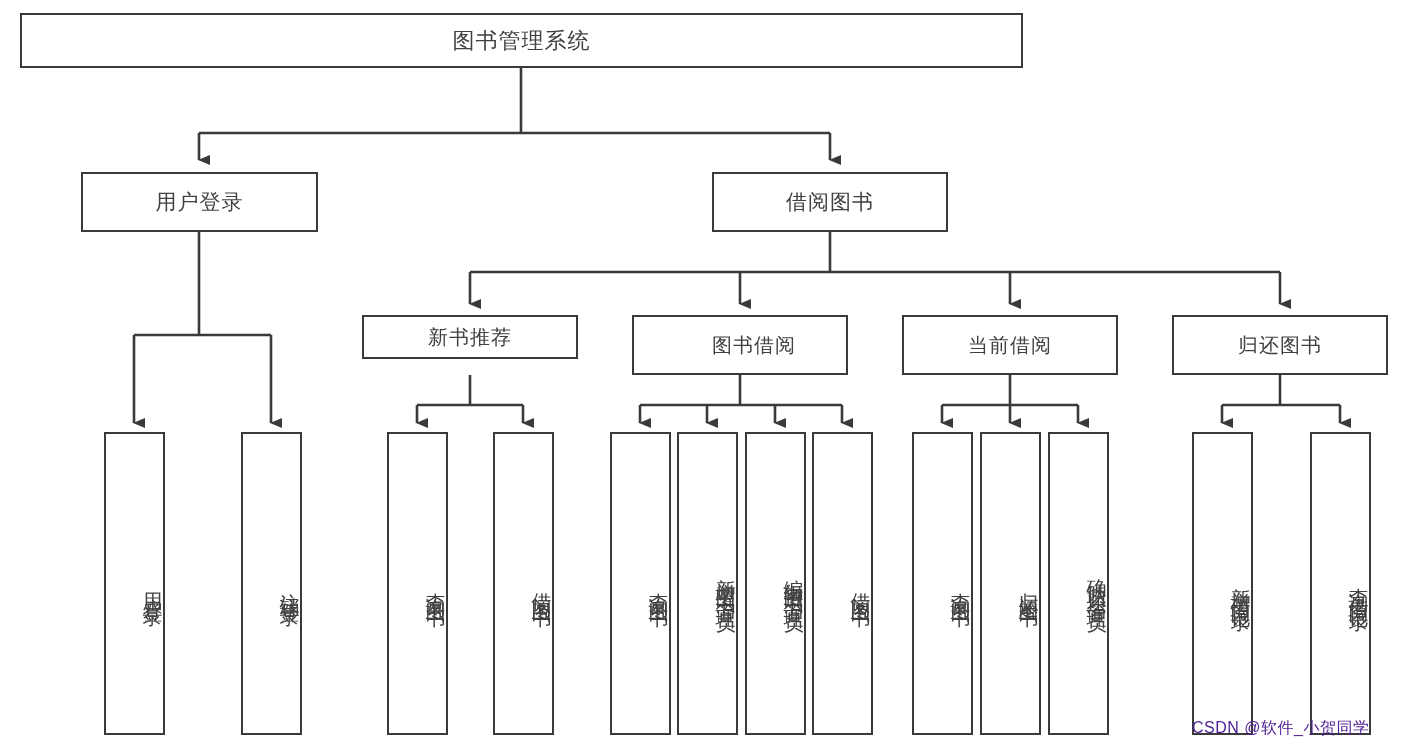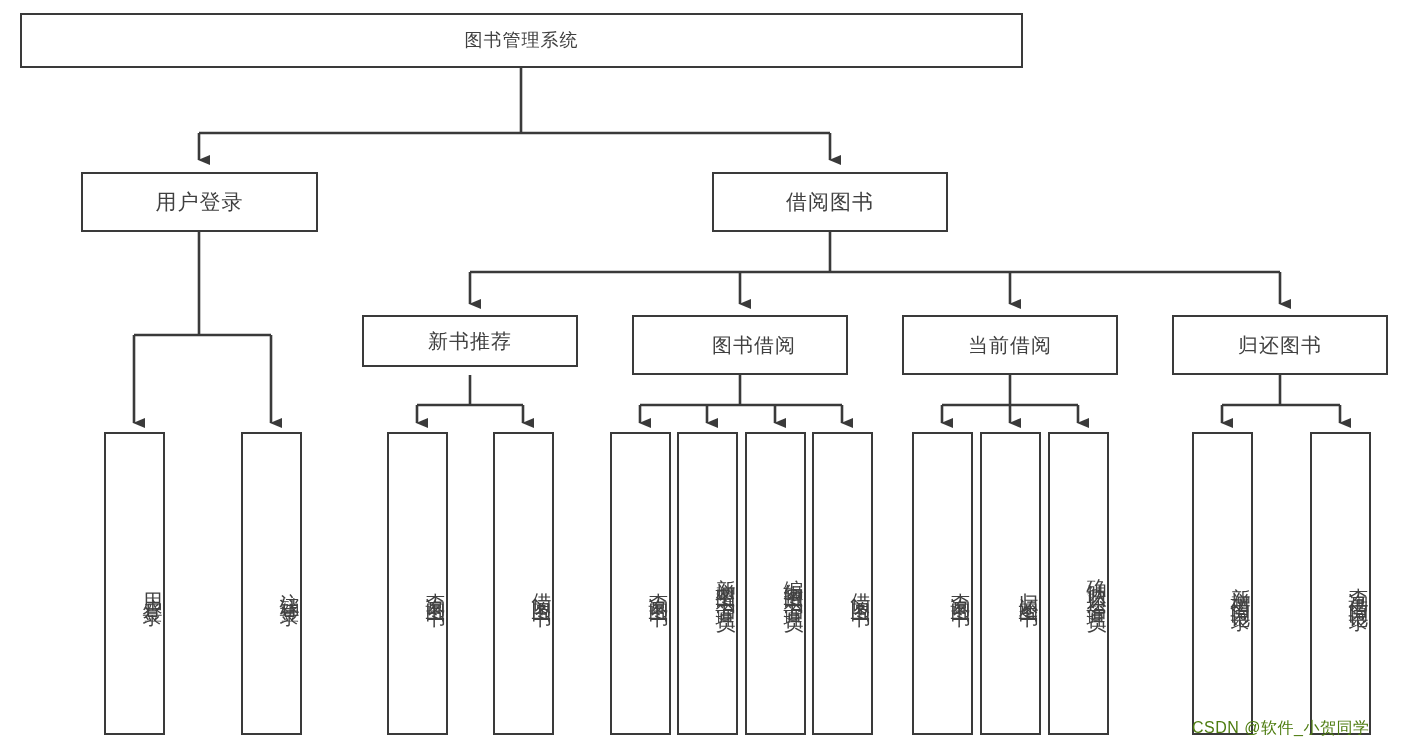--- a/index.html
+++ b/index.html
@@ -32,36 +32,36 @@
     border: 2px solid #3a3a3a;
     display: flex;
     align-items: center;
     justify-content: center;
     color: #404040;
     font-size: 21px;
     letter-spacing: 1px;
     line-height: 1.05;
     z-index: 2;
   }
-  .node.root       { font-size: 18px; }
+  .node.root       { font-size: 22px; }
   .node.level1     { font-size: 21px; }
   .node.level2     { font-size: 20px; }
   .node.leaf {
     font-size: 20px;
     writing-mode: vertical-rl;
     text-orientation: upright;
     align-items: flex-start;
     justify-content: center;
     padding-top: 6px;
     letter-spacing: 5px;
   }
   .node.leaf.tall { padding-top: 4px; }
   .watermark {
     position: absolute;
-    color: #4d7c0f;
+    color: #4c1d95;
     font-size: 16px;
     letter-spacing: 0.5px;
     z-index: 5;
     white-space: nowrap;
     text-align: right;
   }
 </style>
 </head>
 <body>
 
@@ -122,21 +122,21 @@
     <span>图书管理系统</span>
   </div>
 
   <div class="node level1" style="left:81px; top:172px; width:237px; height:60px;">
     <span>用户登录</span>
   </div>
   <div class="node level1" style="left:712px; top:172px; width:236px; height:60px;">
     <span>借阅图书</span>
   </div>
 
-  <div class="node level2" style="left:362px; top:315px; width:216px; height:52px;">
+  <div class="node level2" style="left:362px; top:315px; width:216px; height:44px;">
     <span>新书推荐</span>
   </div>
   <div class="node level2" style="left:632px; top:315px; width:216px; height:60px;padding-left:28px;">
     <span>图书借阅</span>
   </div>
   <div class="node level2" style="left:902px; top:315px; width:216px; height:60px;text-align:center;">
     <span>当前借阅</span>
   </div>
   <div class="node level2" style="left:1172px; top:315px; width:216px; height:60px;">
     <span>归还图书</span>

